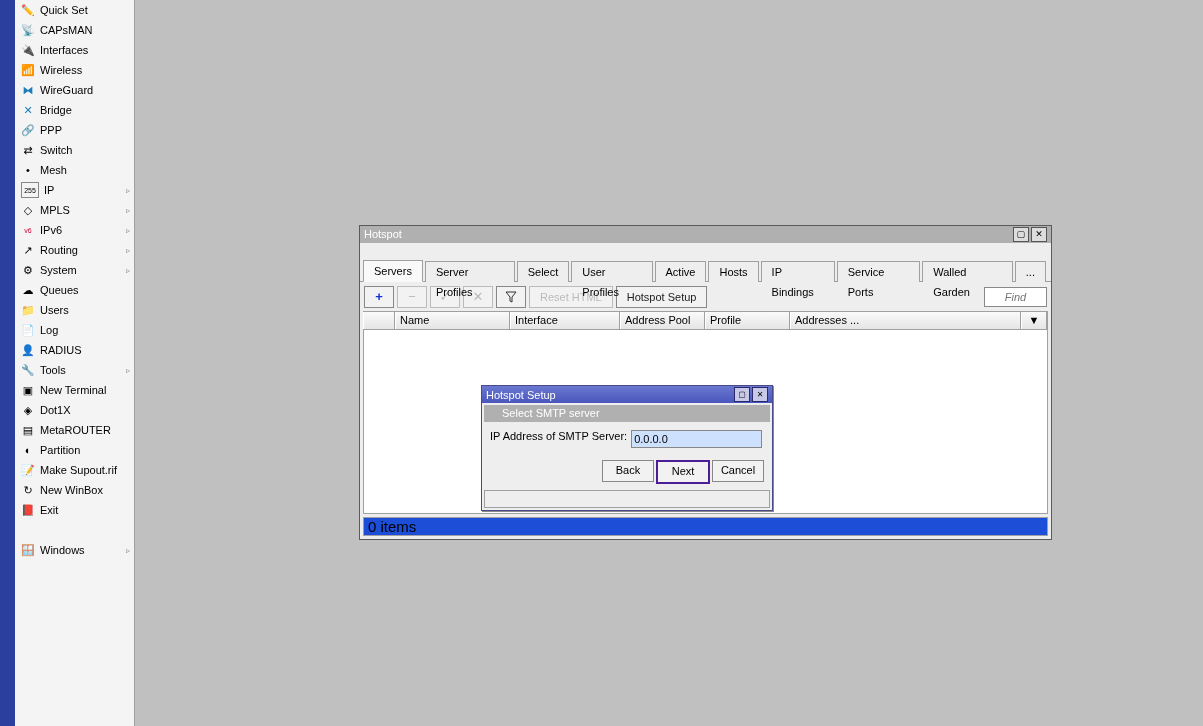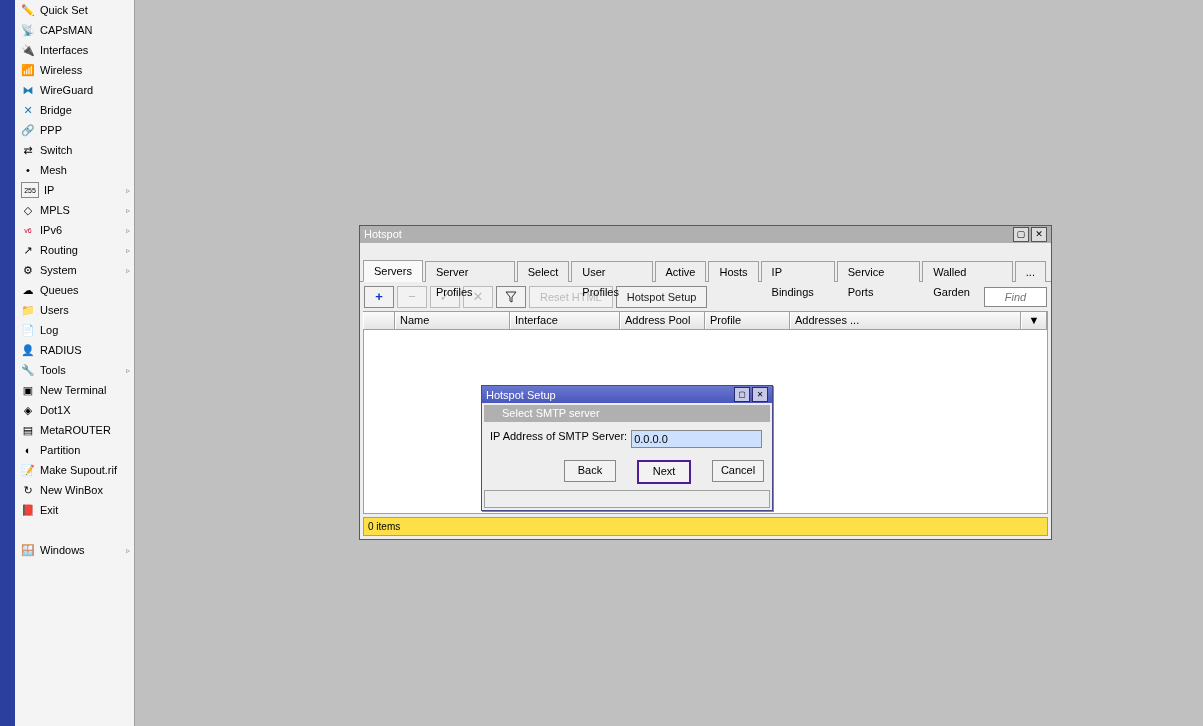--- a/index.html
+++ b/index.html
@@ -22,31 +22,31 @@
 .tab{height:20px;line-height:20px;padding:0 10px;border:1px solid #a0a0a0;border-bottom:none;background:#eee;margin-right:2px;font-size:11px;position:relative;top:1px;}
 .tab.active{background:#f9f9f9;border-bottom:1px solid #f9f9f9;}
 .toolbar{display:flex;align-items:center;height:25px;background:#eee;padding:2px 4px;gap:3px;}
 .tbutton{height:20px;min-width:22px;border:1px solid #888;background:#f2f2f2;display:flex;align-items:center;justify-content:center;font-size:13px;color:#222;padding:0 3px;}
 .tbutton.disabled{color:#bbb;border-color:#bbb;}
 .tbutton.text{padding:0 10px;font-size:11px;}
 .find{margin-left:auto;width:55px;height:18px;border:1px solid #888;padding:0 3px;font-style:italic;color:#888;font-size:11px;text-align:center;}
 .table-head{display:flex;height:17px;border:1px solid #a0a0a0;border-left:none;background:linear-gradient(#fafafa,#e5e5e5);margin:0 3px;}
 .th{border-right:1px solid #a0a0a0;border-left:1px solid #fff;line-height:17px;padding:0 4px;font-size:11px;}
 .table-body{flex:1;background:#fff;border:1px solid #a0a0a0;border-top:none;margin:0 3px;}
-.statusbar{height:17px;border:1px solid #a0a0a0;margin:3px;line-height:17px;padding:0 4px;font-size:10px;background:#fde047;}
+.statusbar{height:17px;border:1px solid #a0a0a0;margin:3px;line-height:17px;padding:0 4px;font-size:15px;background:#1d4ed8;}
 
 .modal{position:absolute;border:1px solid #4a4a8a;background:#eeeeee;box-shadow:1px 1px 0 #888;}
 .modal-title{height:17px;background:linear-gradient(#6a78d0,#4a56bc);color:#fff;display:flex;align-items:center;padding:0 4px;font-size:11px;}
 .modal-title .tt{flex:1;}
 .modal-title .tbtn{width:14px;height:13px;border:1px solid #2a2a6a;background:#c8c8e8;margin-left:2px;display:flex;align-items:center;justify-content:center;font-size:8px;color:#000;}
 .modal-sub{height:17px;background:#b0b0b0;color:#fff;line-height:17px;padding:0 18px;font-size:11px;margin:2px;}
 .modal-body{padding:6px 8px;display:flex;align-items:flex-start;}
 .modal-body label{margin-right:4px;}
 .smtp-input{width:125px;height:16px;border:1px solid #888;padding:0 2px;font-size:11px;background:#cde1ff;color:#000;}
-.modal-btnbar{display:flex;justify-content:flex-end;gap:21px;padding:6px 8px 4px;}
+.modal-btnbar{display:flex;justify-content:flex-end;gap:2px;padding:6px 8px 4px;}
 .mbtn{height:20px;width:50px;border:1px solid #888;background:#f2f2f2;font-size:11px;line-height:18px;text-align:center;cursor:default;}
 .mbtn.highlight{border:2px solid #4c1d95;}
 .modal-status{height:16px;border:1px solid #a0a0a0;margin:2px;background:#eee;}
 .th.drop{flex:none;width:16px;text-align:center;}
 .th.stub{flex:none;width:22px;}
 svg{display:block;}
 </style>
 </head>
 <body>
 

